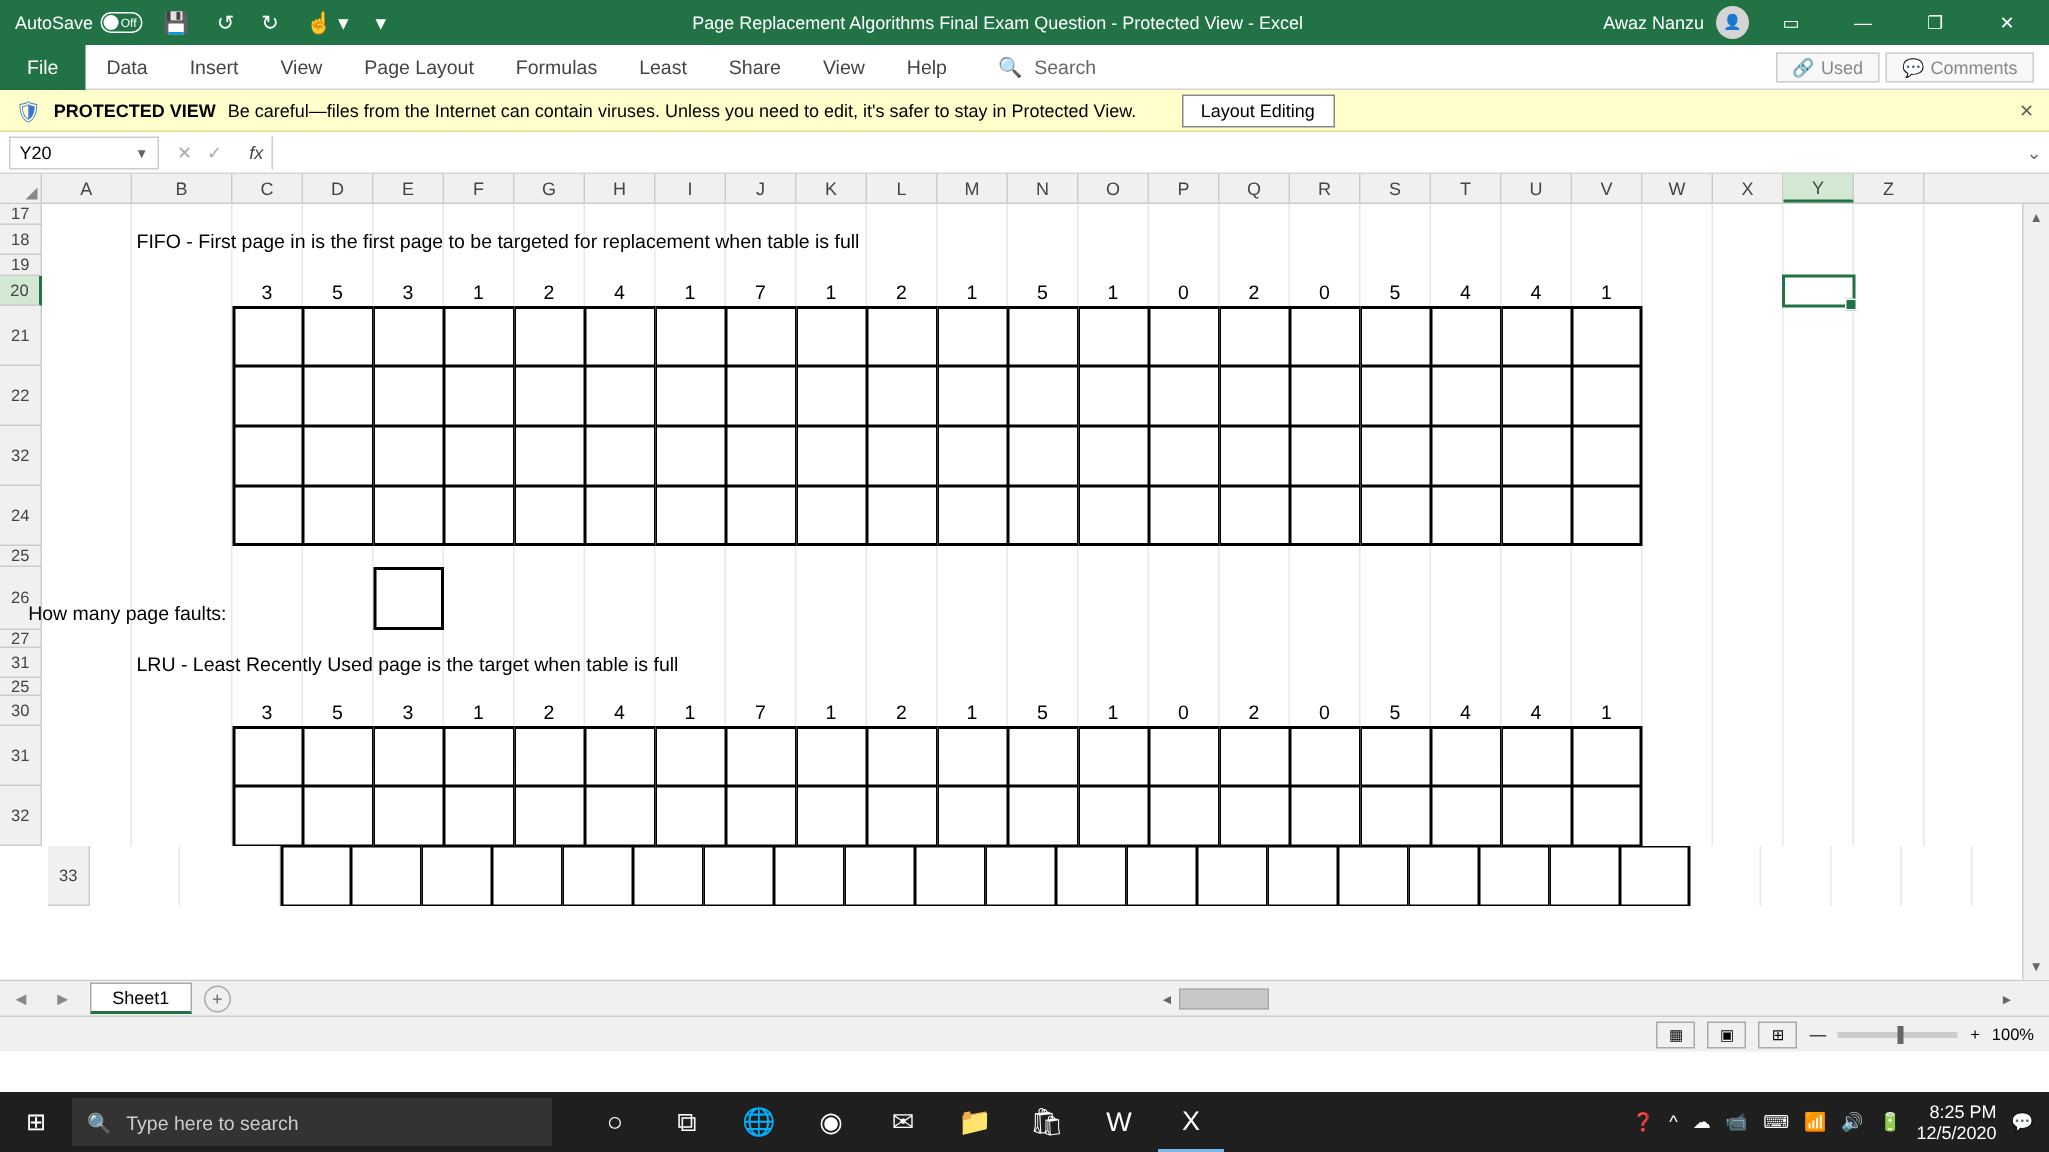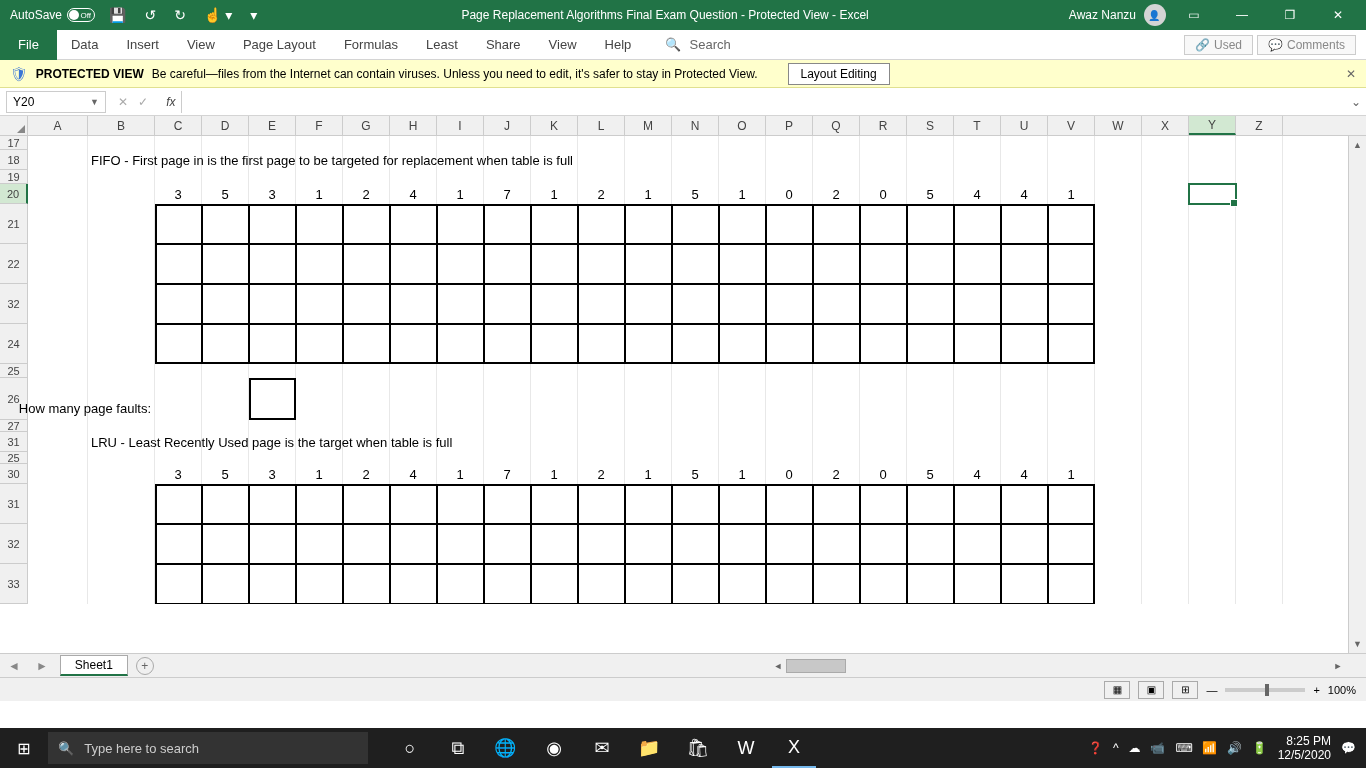--- a/index.html
+++ b/index.html
@@ -654,21 +654,21 @@
         <div class="c" style="width: 47px; height: 40px; border: 1px solid rgb(0, 0, 0);"></div>
         <div class="c" style="width: 47px; height: 40px; border: 1px solid rgb(0, 0, 0);"></div>
         <div class="c" style="width: 47px; height: 40px; border: 1px solid rgb(0, 0, 0);"></div>
         <div class="c" style="width: 47px; height: 40px; border: 1px solid rgb(0, 0, 0);"></div>
         <div class="c" style="width: 47px; height: 40px; border-width: 1px 2px 1px 1px; border-style: solid; border-color: rgb(0, 0, 0); border-image: initial;"></div>
         <div class="c" style="width: 47px; height: 40px;"></div>
         <div class="c" style="width: 47px; height: 40px;"></div>
         <div class="c" style="width: 47px; height: 40px;"></div>
         <div class="c" style="width: 47px; height: 40px;"></div>
       </div>
-      <div class="row" style="height: 52px;">
+      <div class="row" style="height: 52px; margin-left: 32px;">
         <div class="rh" style="height: 40px;">33</div>
         <div class="c" style="width: 60px; height: 40px;"></div>
         <div class="c" style="width: 67px; height: 40px;"></div>
         <div class="c" style="width: 47px; height: 40px; border-width: 1px 1px 1px 2px; border-style: solid; border-color: rgb(0, 0, 0); border-image: initial;"></div>
         <div class="c" style="width: 47px; height: 40px; border: 1px solid rgb(0, 0, 0);"></div>
         <div class="c" style="width: 47px; height: 40px; border: 1px solid rgb(0, 0, 0);"></div>
         <div class="c" style="width: 47px; height: 40px; border: 1px solid rgb(0, 0, 0);"></div>
         <div class="c" style="width: 47px; height: 40px; border: 1px solid rgb(0, 0, 0);"></div>
         <div class="c" style="width: 47px; height: 40px; border: 1px solid rgb(0, 0, 0);"></div>
         <div class="c" style="width: 47px; height: 40px; border: 1px solid rgb(0, 0, 0);"></div>

